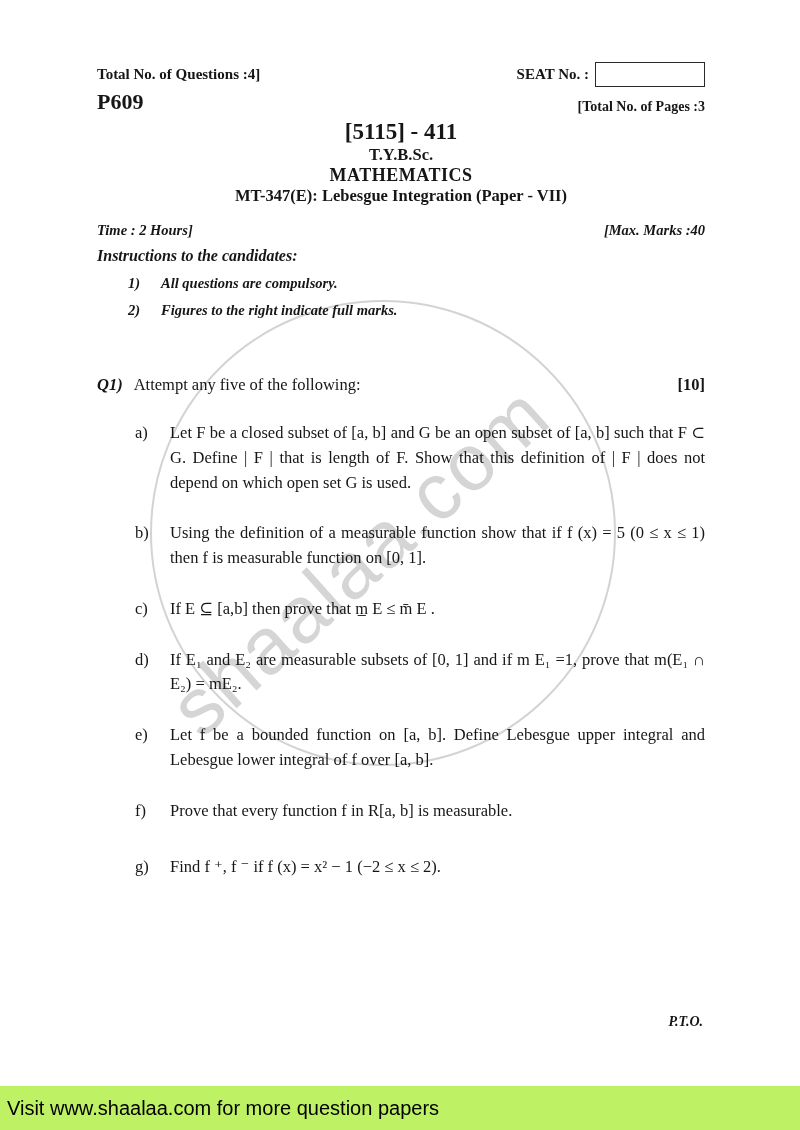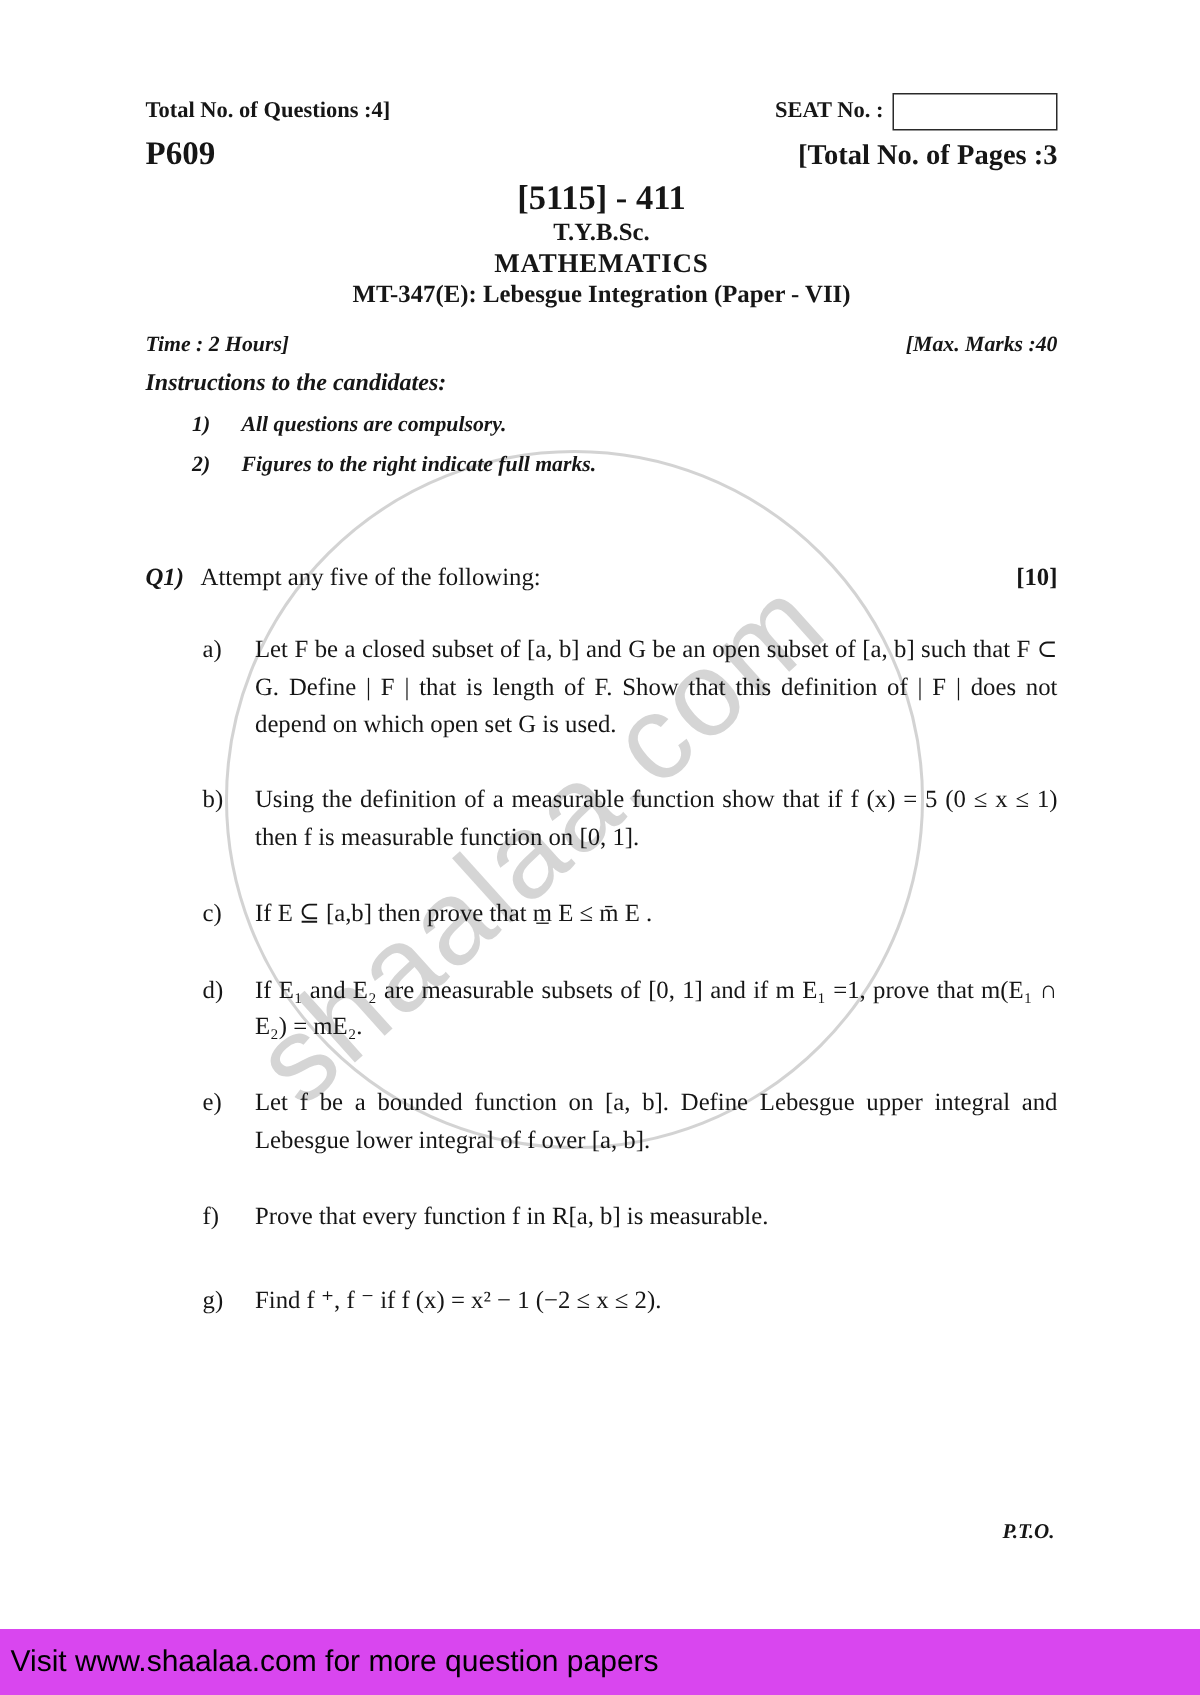--- a/index.html
+++ b/index.html
@@ -24,21 +24,21 @@
     transform: rotate(-42deg); transform-origin: center;
     font-family: "Liberation Sans", "DejaVu Sans", sans-serif;
     font-size: 80px; color: rgba(105,105,105,.28); letter-spacing: 2px;
     pointer-events: none;
   }
 
   .content { position: relative; z-index: 2; padding: 62px 95px 0 97px; }
 
   .b  { font-weight: bold; }
   .bi { font-weight: bold; font-style: italic; }
-  .sz14 { font-size: 19px; }
+  .sz14 { font-size: 14px; }
   .sz15 { font-size: 15px; }
 
   .hdr1 { display: flex; justify-content: space-between; align-items: center; }
   .seat { display: flex; align-items: center; gap: 6px; }
   .seat-box { width: 108px; height: 23px; border: 1.5px solid #2a2a2a; background: #fff; }
 
   .hdr2 { display: flex; justify-content: space-between; align-items: flex-end; margin-top: 2px; }
   .pcode { font-size: 22px; }
 
   .center { text-align: center; }
@@ -61,21 +61,21 @@
   .qitem .ql { width: 35px; flex-shrink: 0; }
   .qitem .qt { flex: 1; text-align: justify; }
 
   .pto {
     position: absolute; right: 97px; top: 1014px; z-index: 2;
     font-weight: bold; font-style: italic; font-size: 14px;
   }
 
   .site-footer {
     position: absolute; left: 0; right: 0; bottom: 0; height: 44px; z-index: 3;
-    background: #d946ef; display: flex; align-items: center; padding-left: 7px;
+    background: #bef264; display: flex; align-items: center; padding-left: 7px;
     font-family: "Liberation Sans", "DejaVu Sans", sans-serif;
     font-size: 20px; color: #000; cursor: pointer;
   }
 </style>
 </head>
 <body>
 
 <div class="sheet">
 
   <div class="wm-circle"></div>

